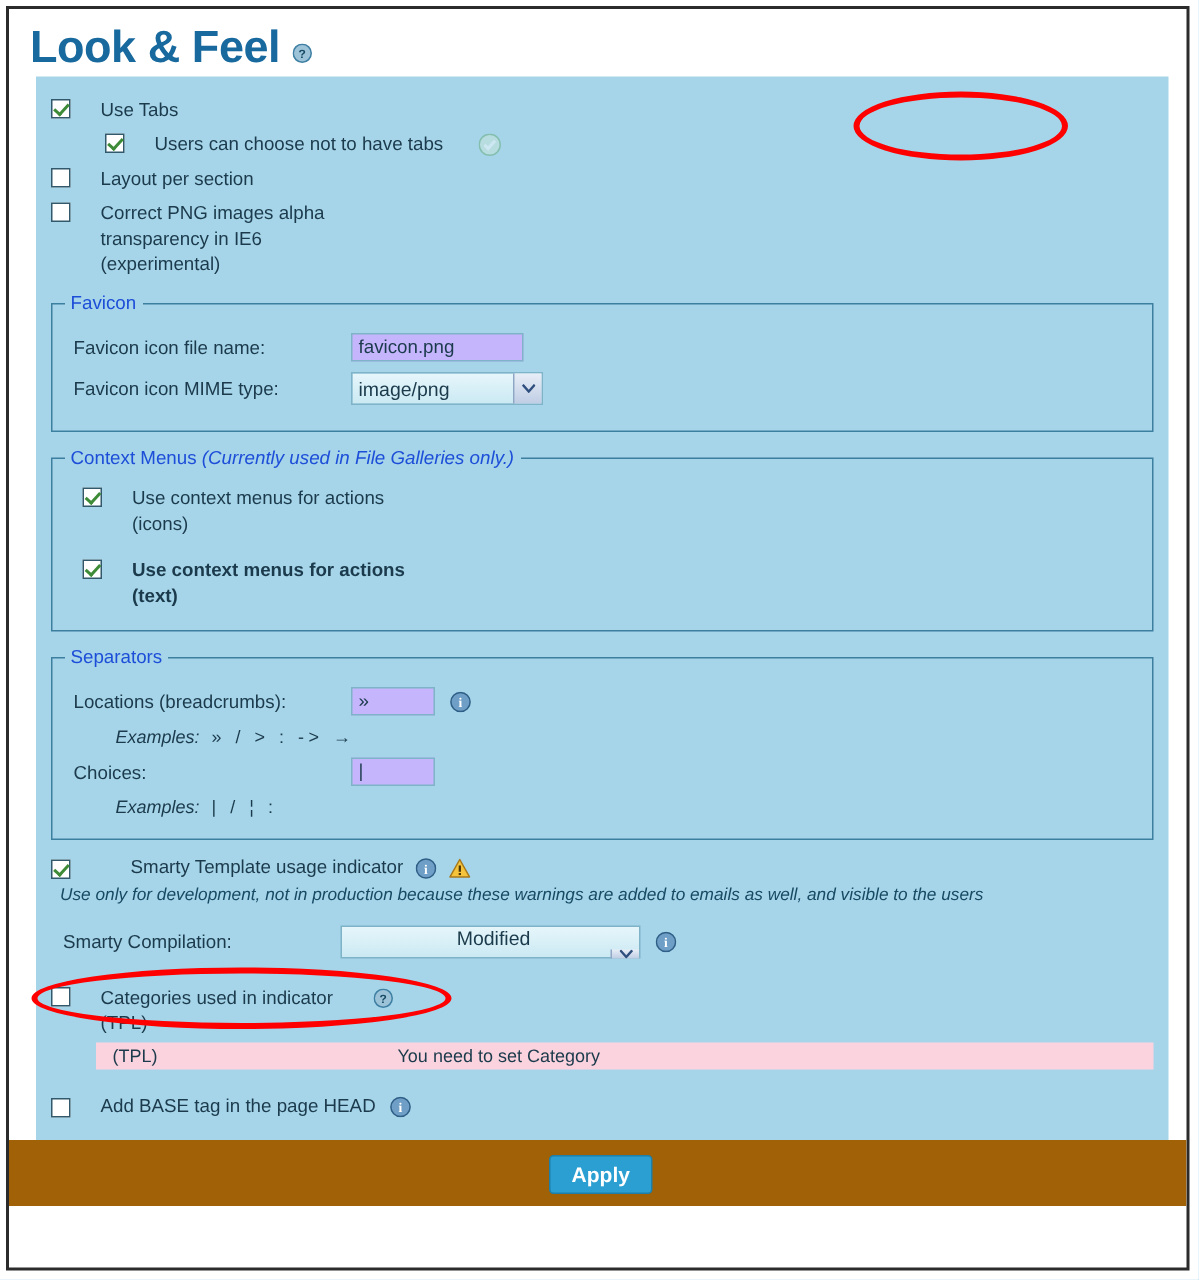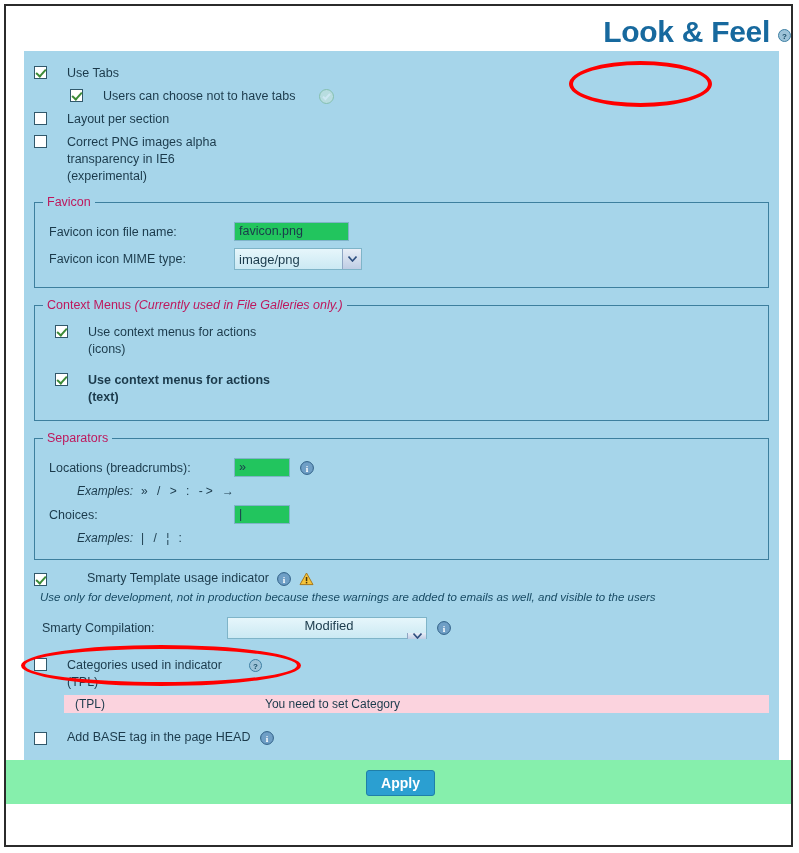--- a/index.html
+++ b/index.html
@@ -23,22 +23,21 @@
     height: 843px;
     background: #ffffff;
     border: 2px solid #2b2b2b;
     box-sizing: border-box;
     overflow: hidden;
   }
   
   .title-row {
     display: flex;
     align-items: center;
-    padding: 9px 0 2px 8px;
-    justify-content: flex-end;
+    padding: 9px 0 2px 14px;
   }
   .page-title {
     font-size: 30px;
     font-weight: bold;
     color: #17699e;
     letter-spacing: -0.3px;
     line-height: 34px;
   }
   
   .ico {
@@ -124,35 +123,35 @@
   .cb-label.wide { max-width: 420px; }
   
   fieldset.group {
     border: 1px solid #3d7f9e;
     margin: 10px 0 6px 0;
     padding: 6px 8px 10px 8px;
   }
   fieldset.group > legend {
     font-size: 12.5px;
     padding: 0 4px;
-    color: #be185d;
+    color: #1d4ed8;
   }
   legend .it { font-style: italic; }
   .field-row {
     display: flex;
     align-items: center;
     margin: 7px 0 7px 6px;
   }
   .field-label {
     font-size: 12.5px;
     width: 185px;
     flex: 0 0 auto;
   }
   .txt {
-    background: #22c55e;
+    background: #c4b5fd;
     border: 1px solid #7fb4c8;
     height: 19px;
     line-height: 19px;
     font-family: "Liberation Sans", sans-serif;
     font-size: 12.5px;
     color: #1b3a4b;
     padding: 0 4px;
     box-sizing: border-box;
     outline: none;
   }
@@ -204,21 +203,21 @@
     margin: 0 0 0 30px;
     padding-left: 11px;
     font-size: 12px;
   }
   .alert-row .alert-left { width: 190px; flex: 0 0 auto; }
   
   .apply-wrap {
     display: flex;
     justify-content: center;
     padding: 10px 0 8px 4px;
-    background: #86efac;
+    background: #a16207;
   }
   .apply-btn {
     background: #2b9fd1;
     color: #ffffff;
     border: 1px solid #1f7fa8;
     border-radius: 3px;
     font-family: "Liberation Sans", sans-serif;
     font-size: 14px;
     font-weight: bold;
     padding: 4px 14px;

